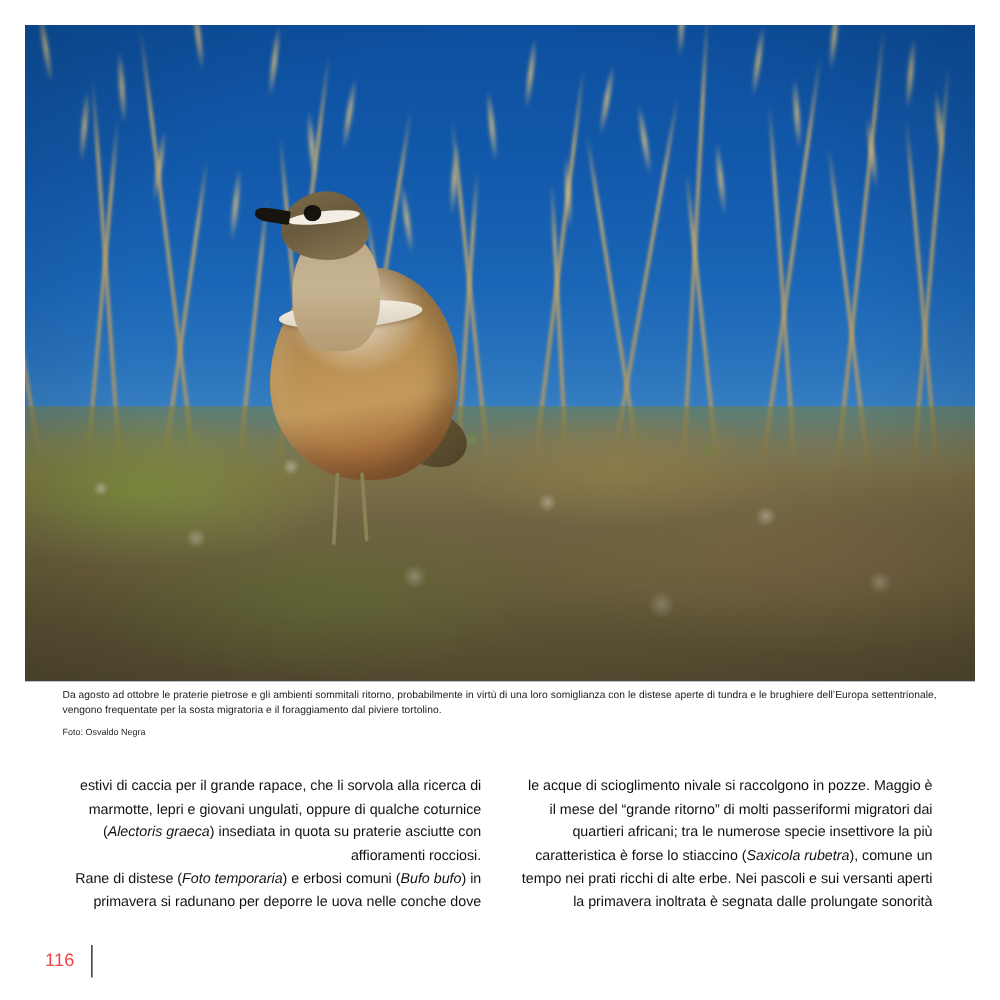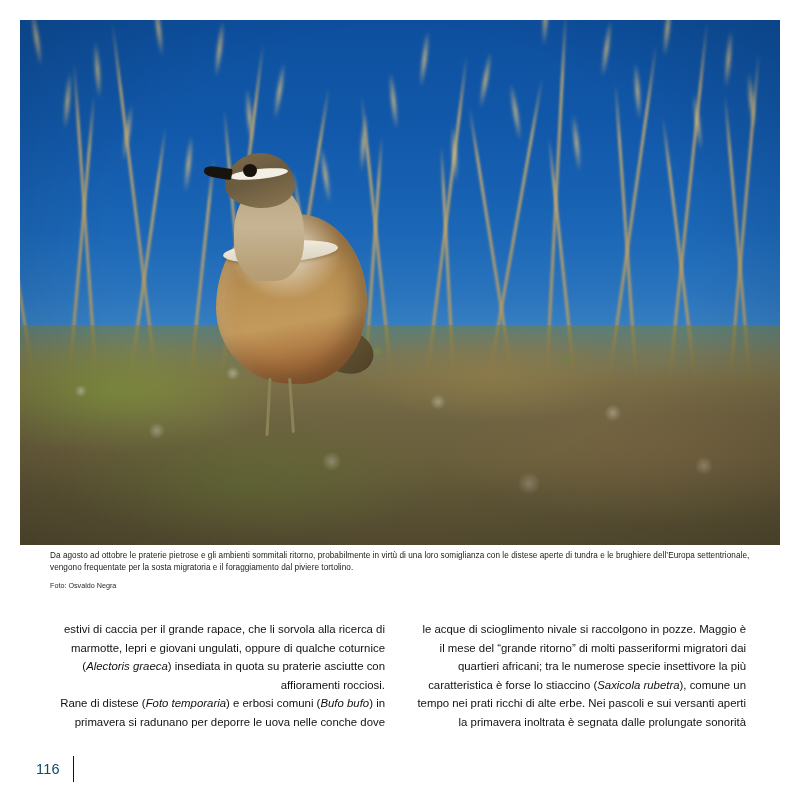--- a/index.html
+++ b/index.html
@@ -252,21 +252,21 @@
   .folio {
     position: absolute;
     left: 36px;
     top: 756px;
     display: flex;
     align-items: center;
     gap: 13px;
   }
   .folio-num {
     font-size: 14.5px;
-    color: #0c4a6e;
+    color: #ef4444;
     letter-spacing: .2px;
   }
   .folio-rule {
     width: 1px;
     height: 26px;
     background: #111;
   }
 </style>
 </head>
 <body>

